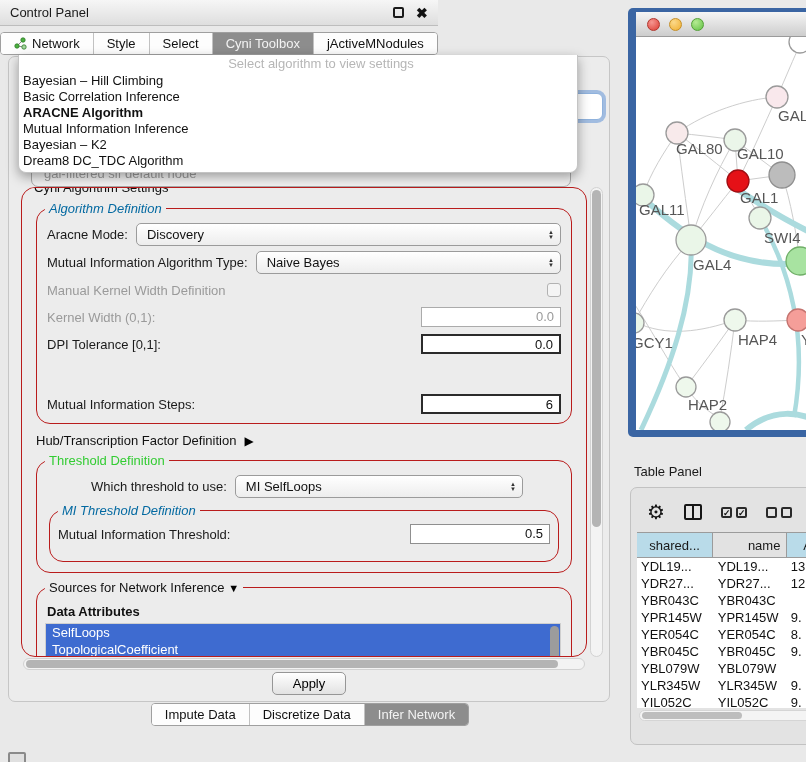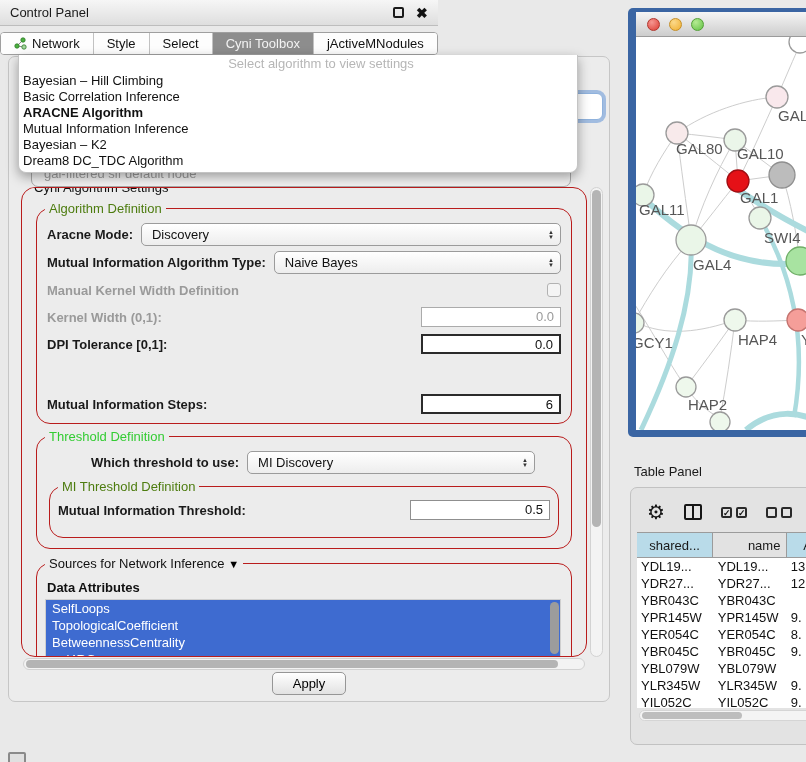--- a/index.html
+++ b/index.html
@@ -50,26 +50,26 @@
     position:absolute; left:22px; top:104px; width:540px; height:26px;
     background:#f1f1f1; border:1px solid #a9a9a9; border-radius:7px;
     color:#9c9c9c; line-height:24px; padding-left:12px; overflow:hidden;
   }
   
   .group { position:relative; border:1px solid #b91c1c; border-radius:14px; background:transparent; }
   .legend {
     position:absolute; top:-8px; left:8px; background:#ececec; padding:0 4px;
     font-size:13px; white-space:nowrap;
   }
-  .legend.blue { color:#4d7c0f; }
+  .legend.blue { color:#0369a1;font-style:italic; }
   .legend.green { color:#33cc33; }
   .settings-group { position:absolute; left:12px; top:130px; width:566px; height:470px; overflow:hidden; }
   .settings-inner { padding:6px 8px 0 8px; }
   .frow { display:flex; align-items:center; margin-bottom:5px; min-height:22px; }
-  .flabel { font-weight:bold; color:#1a1a1a; white-space:nowrap; }
+  .flabel { font-weight:normal; color:#1a1a1a; white-space:nowrap; }
   .flabel.disabled { color:#9a9a9a; }
   .combo {
     flex:1; margin-left:8px; height:23px; display:flex; align-items:center;
     background:linear-gradient(#ffffff,#ededed);
     border:1px solid #9b9b9b; border-radius:5px; padding:0 6px 0 10px; cursor:pointer;
   }
   .combo .cval { flex:1; color:#111; }
   .arrows { display:flex; flex-direction:column; line-height:5px; font-size:6px; color:#333; }
   .tfield {
     margin-left:auto; width:140px; height:20px; background:#fff;
@@ -245,28 +245,32 @@
             <span class="flabel">DPI Tolerance [0,1]:</span>
             <span class="tfield strong">0.0</span>
           </div>
 
           <div class="frow" style="margin-bottom:2px;margin-top:38px;">
             <span class="flabel">Mutual Information Steps:</span>
             <span class="tfield strong">6</span>
           </div>
         </div>
 
+        <div class="hub-row">
+          <span>Hub/Transcription Factor Definition</span>
+          <span class="tri-right">▶</span>
+        </div>
 
         <div class="group" style="margin:12px 6px 0 6px; padding:14px 10px 8px 10px;">
           <span class="legend green">Threshold Definition</span>
 
           <div class="frow">
             <span class="flabel" style="margin-left:44px;">Which threshold to use:</span>
             <div class="combo" style="flex:none; width:288px;">
-              <span class="cval">MI Discovery</span>
+              <span class="cval">MI SelfLoops</span>
               <span class="arrows">
                   <span>▲</span>
                   <span>▼</span>
                 </span>
             </div>
           </div>
 
           <div class="group" style="margin:12px 2px 2px 2px; padding:12px 8px 16px 8px;">
             <span class="legend blue">MI Threshold Definition</span>
             <div class="frow" style="margin-bottom:0;">
@@ -296,20 +300,33 @@
 
     <div class="vscroll">
         <div class="thumb"></div>
       </div>
     <div class="hscroll">
         <div class="thumb"></div>
       </div>
     <button class="apply-btn">Apply</button>
   </div>
 
+  <div class="bottom-tabrow">
+    <div class="tabgroup">
+      <div class="tab">
+          <span>Impute Data</span>
+        </div>
+      <div class="tab">
+          <span>Discretize Data</span>
+        </div>
+      <div class="tab selected">
+          <span>Infer Network</span>
+        </div>
+    </div>
+  </div>
 </div>
 
 <div class="popup">
   <div class="popup-hint">Select algorithm to view settings</div>
   <div>
       <div class="dd-item">Bayesian – Hill Climbing</div>
       <div class="dd-item">Basic Correlation Inference</div>
       <div class="dd-item selected">ARACNE Algorithm</div>
       <div class="dd-item">Mutual Information Inference</div>
       <div class="dd-item">Bayesian – K2</div>

